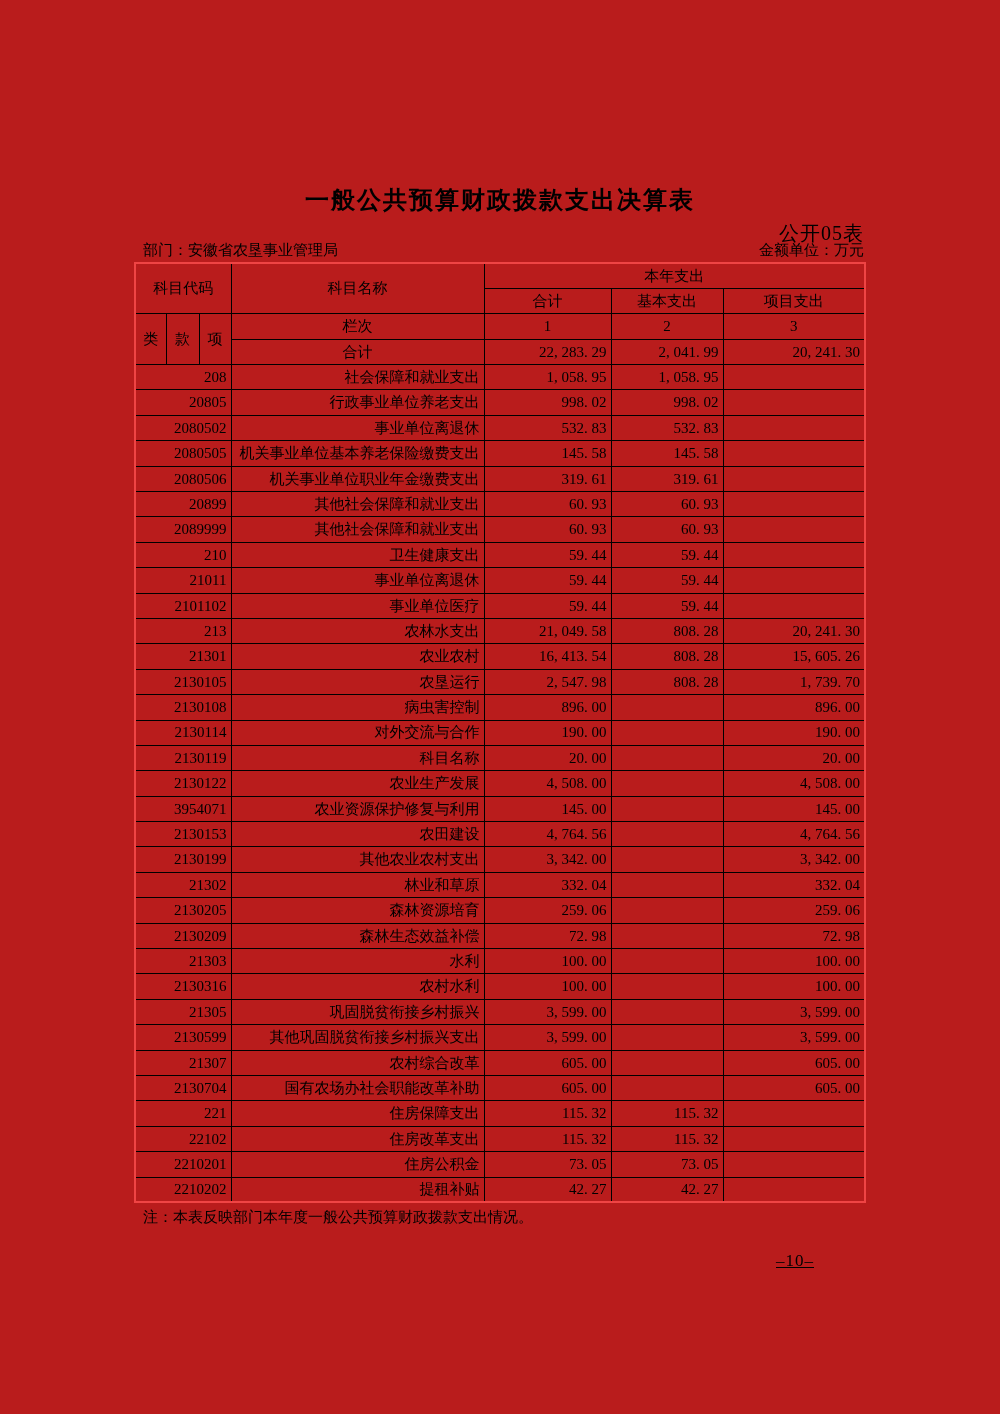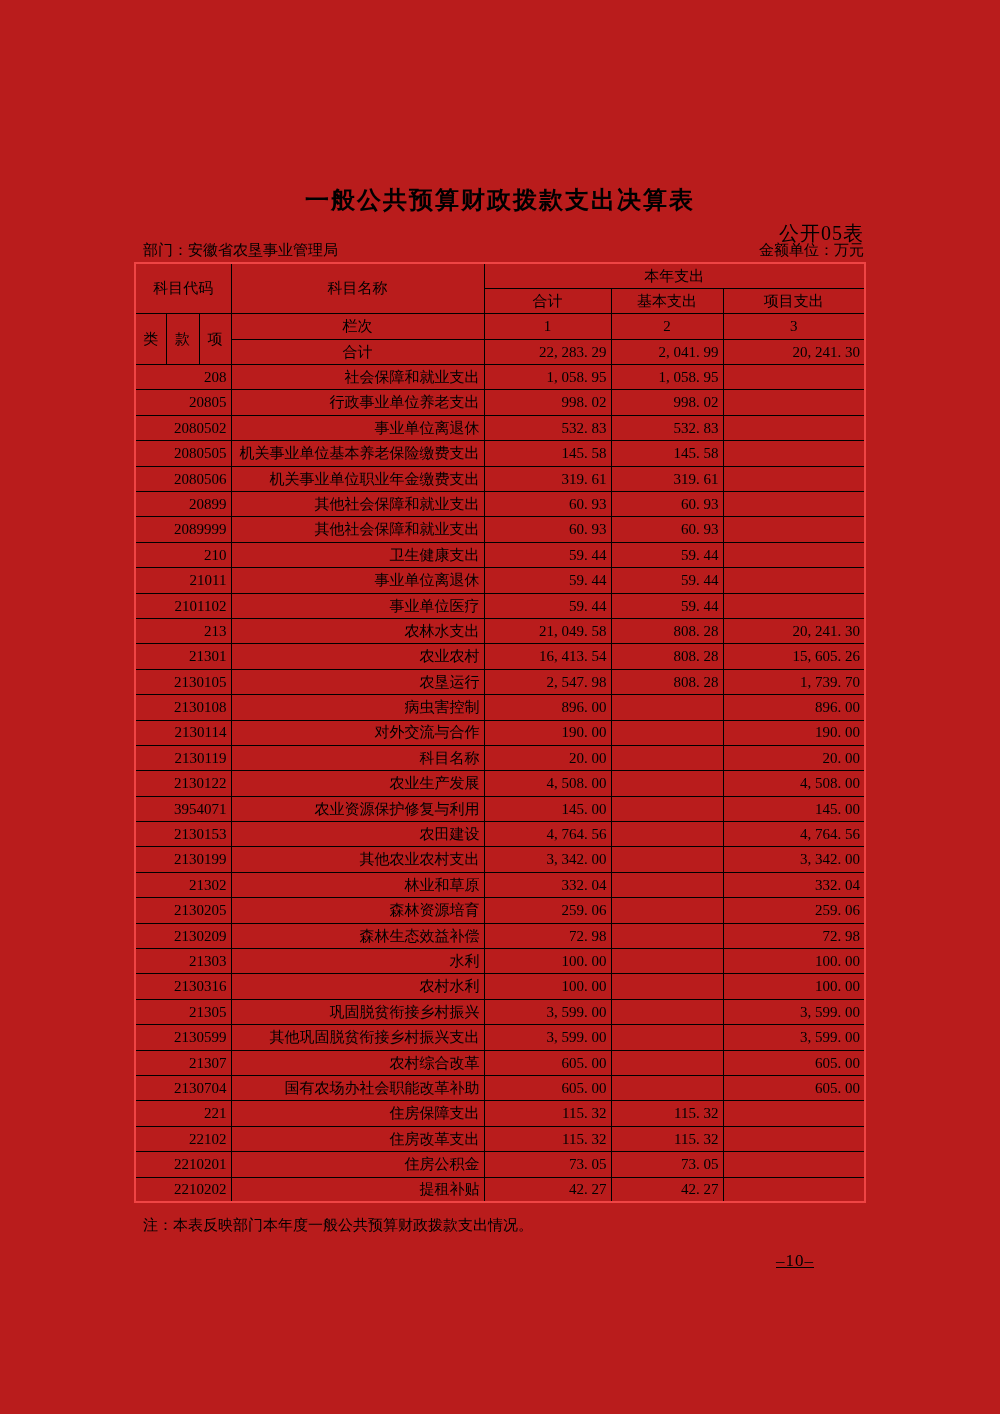--- a/index.html
+++ b/index.html
@@ -46,21 +46,20 @@
     white-space:nowrap;
     line-height:1.1;
   }
   td.h{text-align:center;padding:0 2px;}
   td.c-code{text-align:right;padding-left:8px;}
   td.c-name{text-align:right;padding-left:8px;}
   td.c-num{text-align:right;padding-right:9px;}
   .note{
     position:absolute;top:1208px;left:143px;
     font-size:15px;
-    margin-top:8px;
   }
   .page-num{
     position:absolute;top:1251px;left:776px;
     font-size:17px;letter-spacing:1px;text-decoration:underline;
   }
 </style>
 </head>
 <body>
 
 <div class="page">

